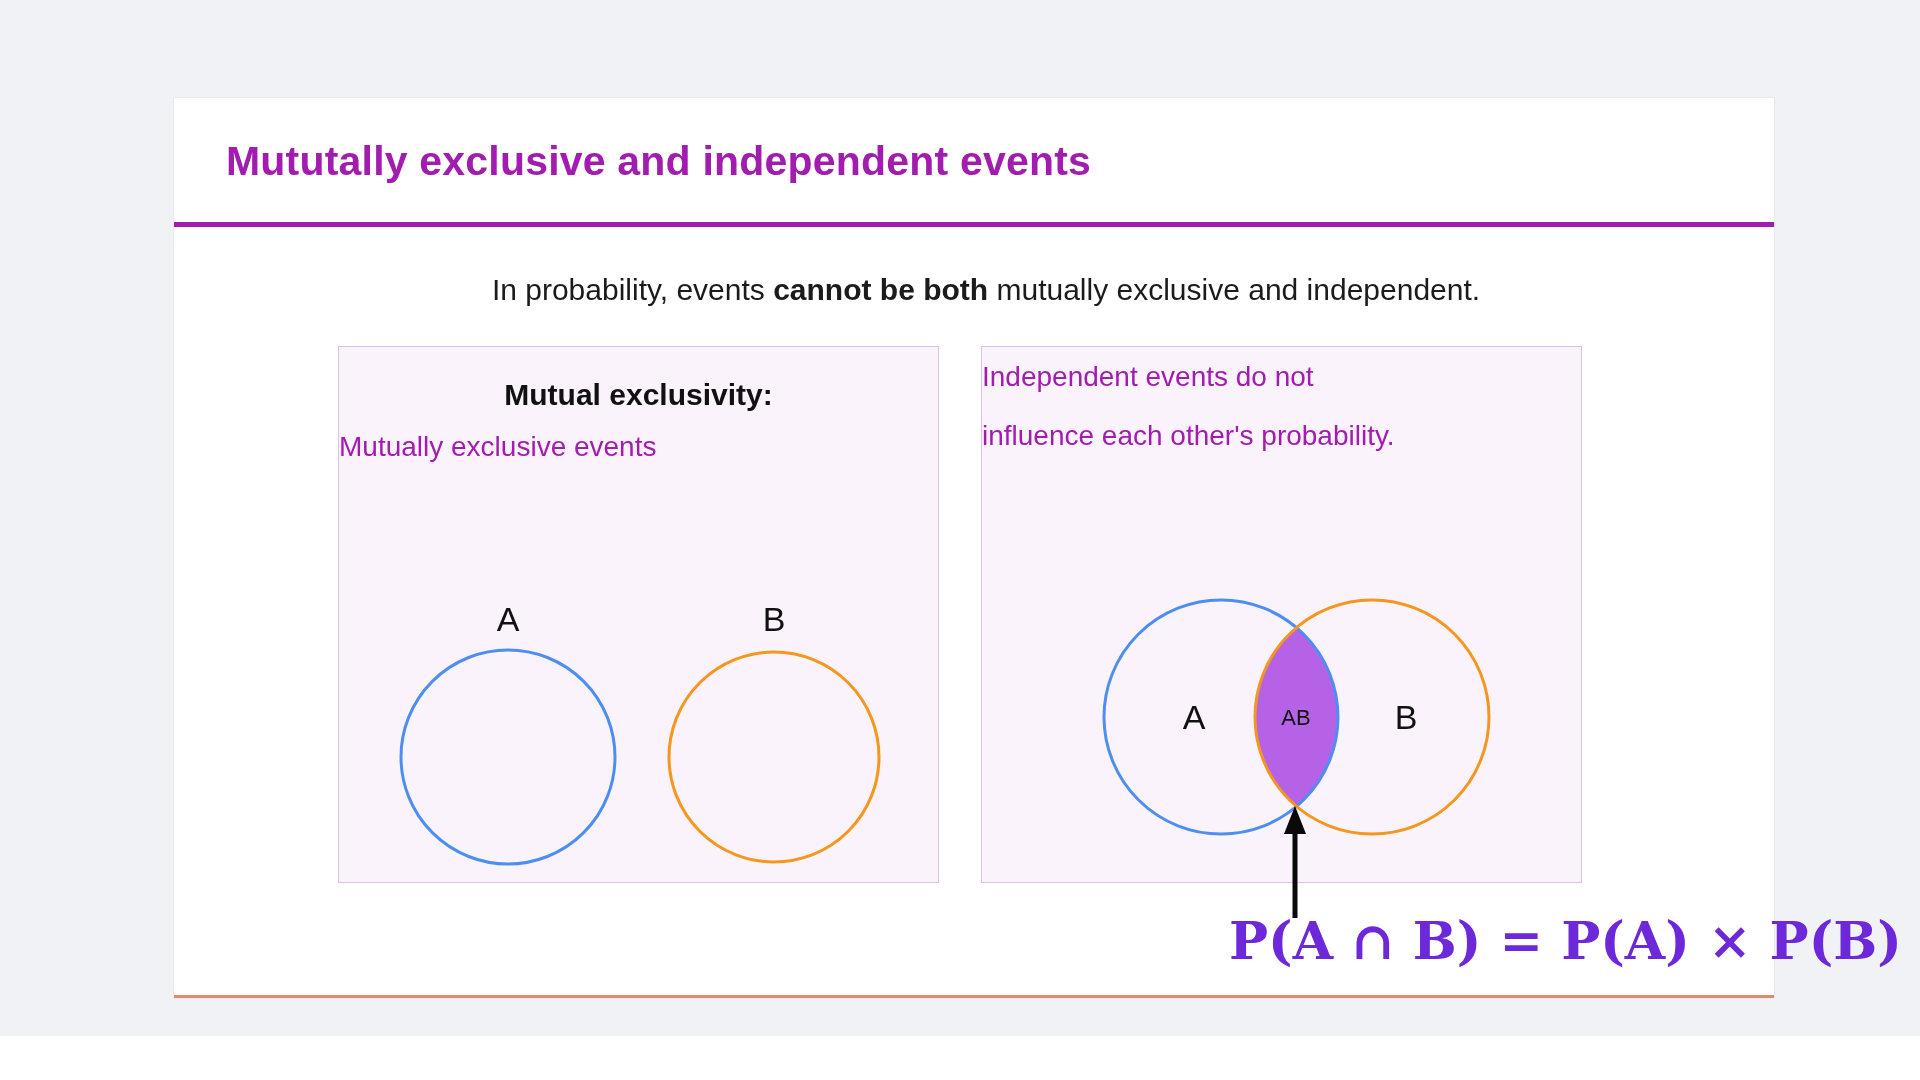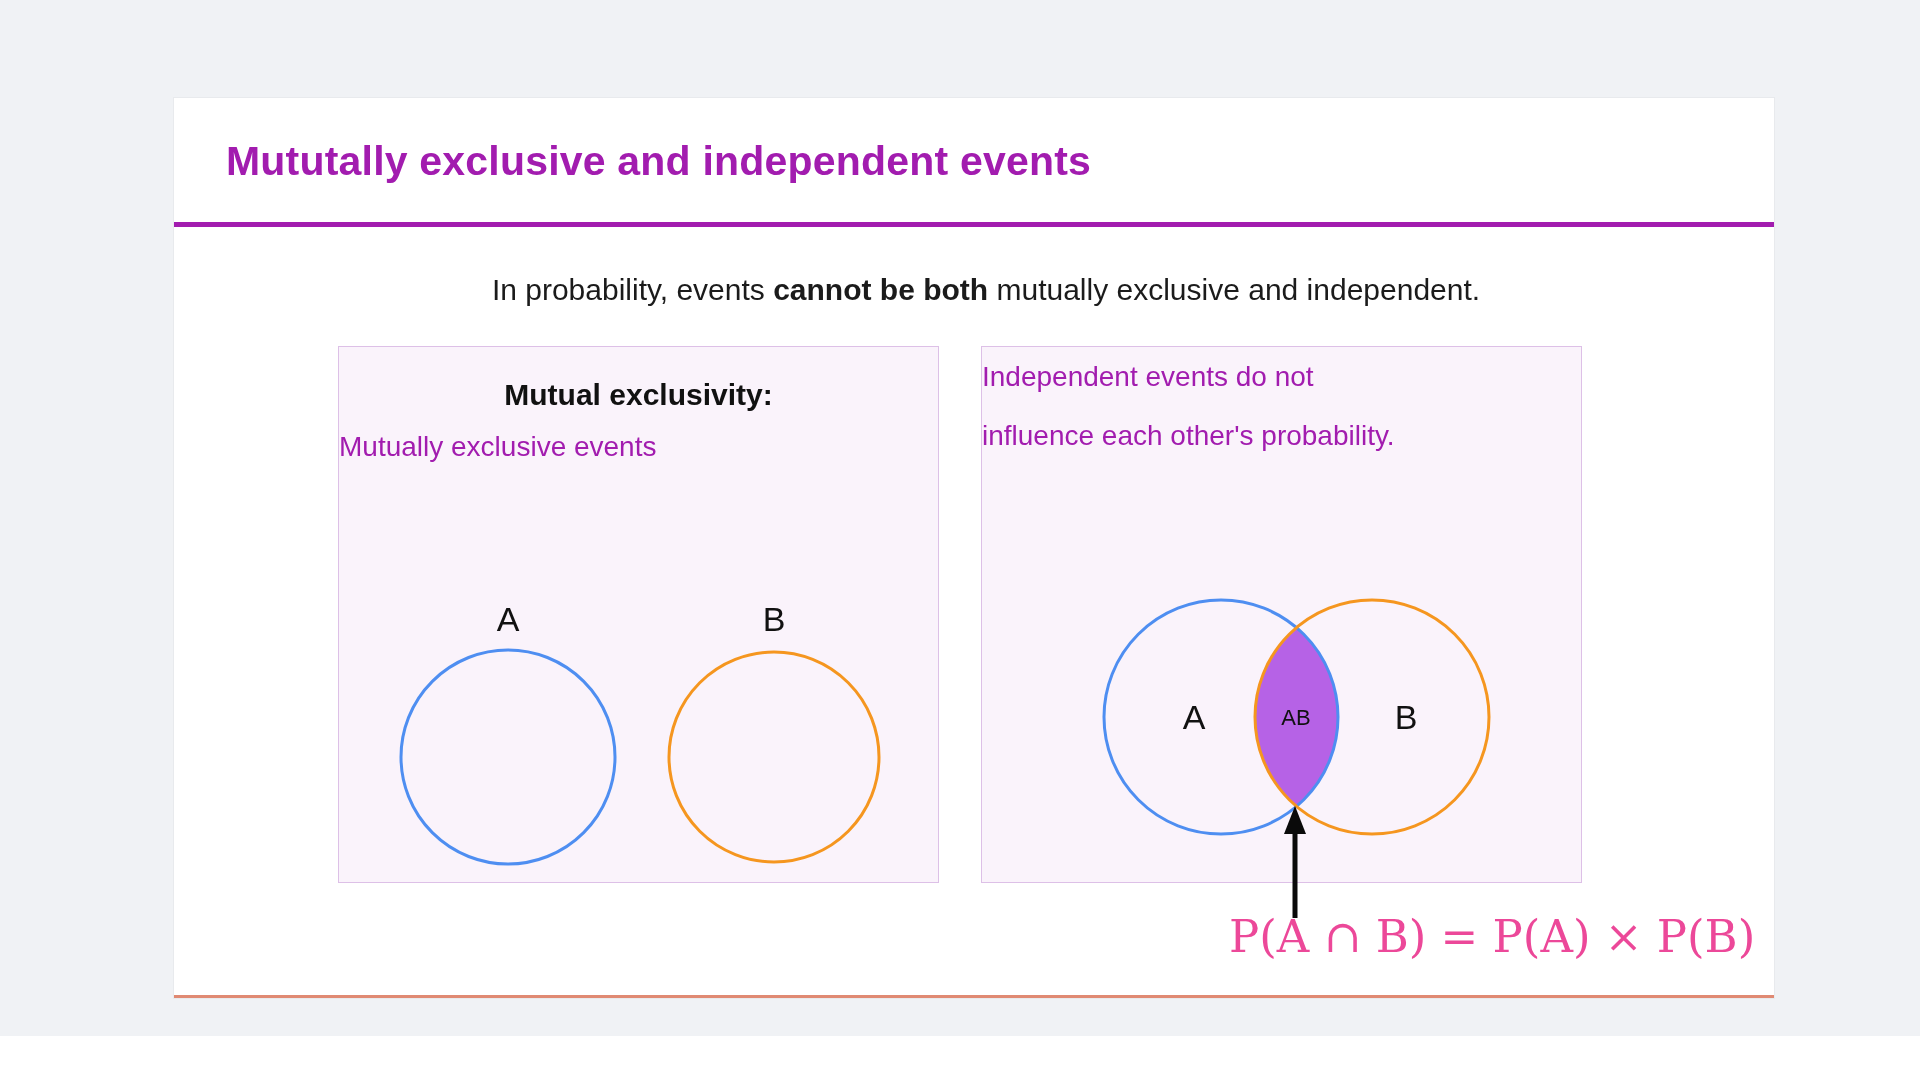--- a/index.html
+++ b/index.html
@@ -96,23 +96,23 @@
     left: 1106px;
     top: 706px;
   }
   .formula {
     position: absolute;
     left: 1055px;
     top: 812px;
     width: 510px;
     text-align: center;
     font-family: "DejaVu Serif", serif;
-    font-weight: normal;
-    font-size: 45px;
-    color: #ec4899;
+    font-weight: bold;
+    font-size: 52px;
+    color: #6d28d9;
     white-space: nowrap;
   }
 </style>
 </head>
 <body>
 
 <div class="stage">
   <div class="card">
 
     <h1 class="title">Mututally exclusive and independent events</h1>

